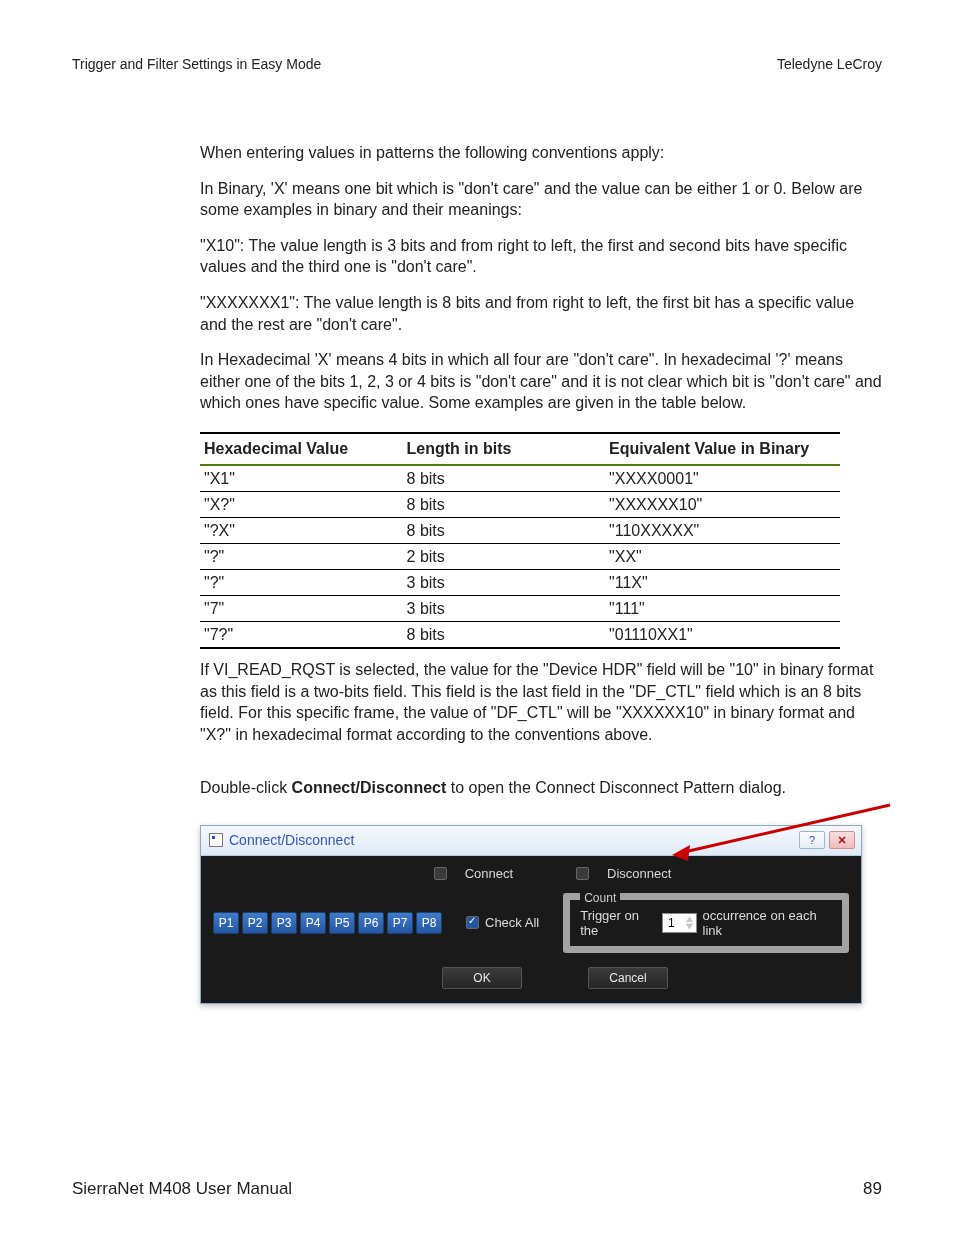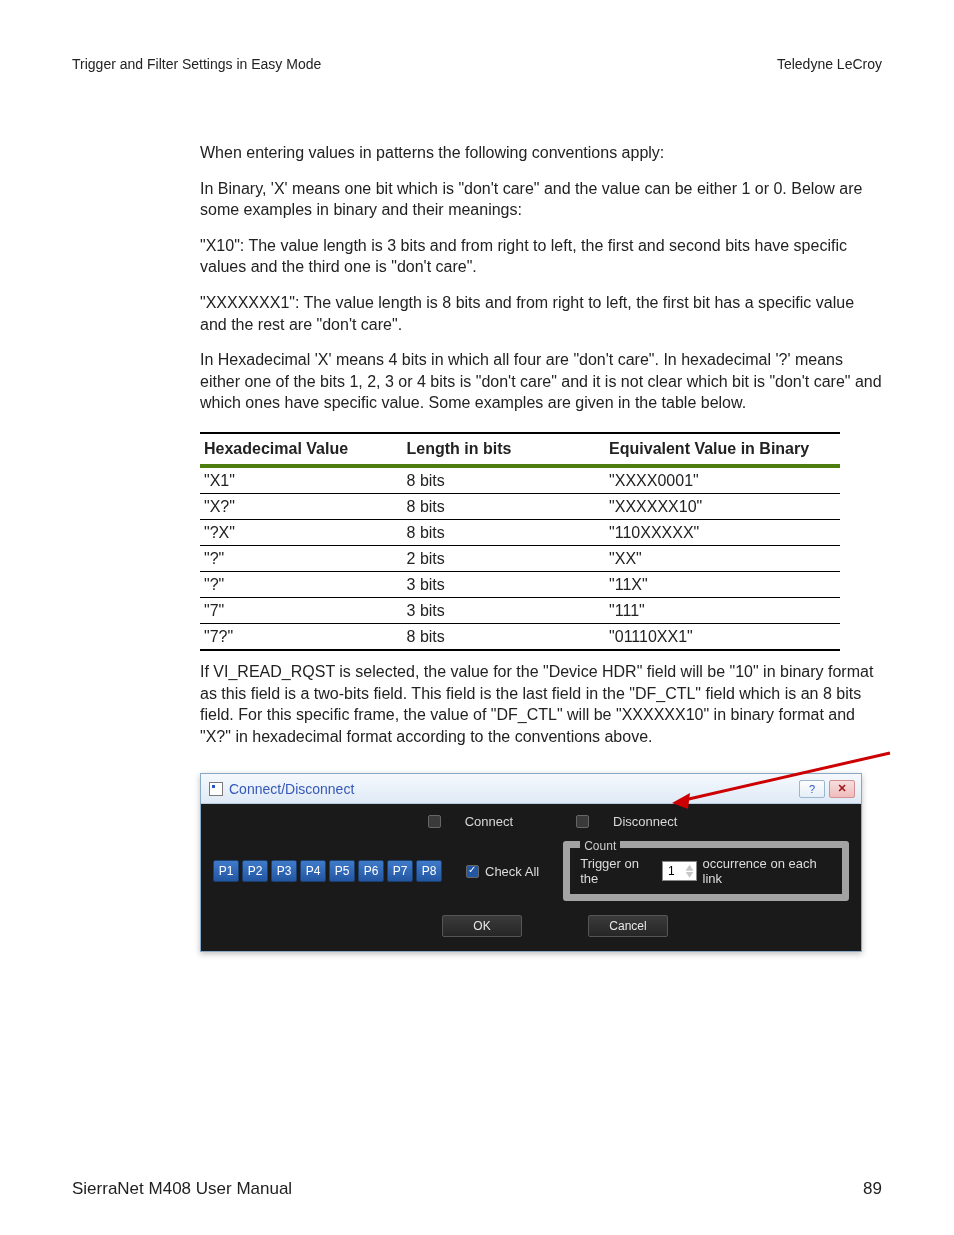--- a/index.html
+++ b/index.html
@@ -3,41 +3,41 @@
 <meta charset="utf-8">
 <style>
   * { box-sizing: border-box; margin: 0; padding: 0; }
   html, body { width: 954px; background: #fff; font-family: "Segoe UI", "Helvetica Neue", Arial, sans-serif; color: #222; }
   .page { width: 954px; min-height: 1235px; padding: 56px 72px 40px 72px; position: relative; }
   .header-row { display: flex; justify-content: space-between; font-size: 14px; color: #222; margin-bottom: 70px; }
   .content { margin-left: 128px; margin-right: 0; }
   .content p { font-size: 16px; line-height: 1.35; margin-bottom: 14px; }
   .strong-inline { font-weight: 700; }
   table.hex { width: 640px; border-collapse: collapse; margin: 18px 0 10px 0; font-size: 16px; }
-  table.hex th { text-align: left; font-weight: 700; padding: 6px 10px 6px 4px; border-top: 2px solid #000; border-bottom: 4px solid #4d7c0f; }
+  table.hex th { text-align: left; font-weight: 700; padding: 6px 10px 6px 4px; border-top: 2px solid #000; border-bottom: 2px solid #4d7c0f; }
   table.hex td { padding: 4px 10px 3px 4px; border-bottom: 1px solid #000; }
   table.hex tr:last-child td { border-bottom: 2px solid #000; }
   table.hex th:nth-child(1), table.hex td:nth-child(1) { width: 200px; }
   table.hex th:nth-child(2), table.hex td:nth-child(2) { width: 200px; }
   table.hex th:nth-child(3), table.hex td:nth-child(3) { width: 232px; }
 
   
   .dialog-wrap { position: relative; width: 662px; height: 200px; margin-top: 26px; }
   .arrow-svg { position: absolute; top: -22px; left: 460px; width: 240px; height: 58px; pointer-events: none; }
   .dialog { width: 662px; border: 1px solid #8aa9c7; background: #d9e6f3; font-family: "Segoe UI", Tahoma, sans-serif; font-size: 12px; box-shadow: 0 2px 6px rgba(0,0,0,.25); }
   .titlebar { display: flex; align-items: center; justify-content: space-between; height: 30px; padding: 0 6px 0 8px; background: linear-gradient(#f5f9fd,#dfeaf6); border-bottom: 1px solid #b8cde2; }
   .titlebar .left { display: flex; align-items: center; gap: 6px; color: #3558b8; font-size: 14px; }
   .titlebar .left .win-icon { width: 14px; height: 14px; border: 1px solid #7a7a7a; background: #fff; position: relative; }
   .titlebar .left .win-icon::after { content:""; position:absolute; left:2px; top:2px; width:3px; height:3px; background:#2a55c4; }
   .winbtns { display: flex; gap: 4px; }
   .winbtn { width: 26px; height: 18px; border: 1px solid #9db6cf; border-radius: 2px; background: linear-gradient(#fdfdfd,#e5eef7); display:flex; align-items:center; justify-content:center; font-size: 11px; color:#2a55c4; }
   .winbtn.close { background: linear-gradient(#f7dede,#f0bcbc); border-color:#d49090; color:#a11919; font-weight:700; }
   .dialog-body { background: #1a1a1a; color: #d8d8d8; padding: 10px 12px 14px 12px; }
   .toprow { display:flex; align-items:center; justify-content:center; gap: 20px; margin-bottom: 12px; }
-  .chk { display:flex; align-items:center; gap:24px; font-size:13px;padding-left:43px; }
+  .chk { display:flex; align-items:center; gap:18px; font-size:13px;padding-left:43px; }
   .chkbox { width:13px; height:13px; border:1px solid #666; background:#3a3a3a; border-radius:2px; }
   .midrow { display:flex; align-items:center; gap: 24px; margin-bottom: 14px; }
   .ports { display:flex; gap:3px; }
   .pbtn { width:26px; height:22px; border:1px solid #1b3f6e; border-radius:2px; background: linear-gradient(#3f7bc9,#2356a3); color:#fff; font-size:12px; display:flex; align-items:center; justify-content:center; }
   .chkall { display:flex; align-items:center; gap:6px; font-size:13px; color:#ddd; }
   .chkall .chkbox { background:#2356a3; position:relative; }
   .chkall .chkbox::after { content:"✓"; color:#fff; font-size:10px; position:absolute; left:1px; top:-2px; }
   .count-group { border:7px solid #a3a3a3; border-radius:3px; padding: 8px 10px 8px 10px; position:relative; flex:1; min-width: 260px; }
   .count-group .legend { position:absolute; top:-9px; left:10px; background:#1a1a1a; padding: 0 4px; color:#ccc; font-size:12px; }
   .count-inner { display:flex; align-items:center; gap:6px; font-size:13px; color:#ddd; }
@@ -107,20 +107,23 @@
           </tr>
         <tr>
             <td>"7?"</td>
             <td>8 bits</td>
             <td>"01110XX1"</td>
           </tr>
       </tbody>
     </table>
 
     <p>If VI_READ_RQST is selected, the value for the "Device HDR" field will be "10" in binary format as this field is a two-bits field. This field is the last field in the "DF_CTL" field which is an 8 bits field. For this specific frame, the value of "DF_CTL" will be "XXXXXX10" in binary format and "X?" in hexadecimal format according to the conventions above.</p>
+    <p style="margin-top:32px;">
+      <span>Double-click </span><span class="strong-inline">Connect/Disconnect</span><span> to open the Connect Disconnect Pattern dialog.</span>
+    </p>
 
     <div class="dialog-wrap">
       <svg class="arrow-svg" viewBox="0 0 240 58">
         <line x1="230" y1="2" x2="20" y2="50" stroke="#c00" stroke-width="3"></line>
         <polygon points="12,52 30,42 28,58" fill="#c00"></polygon>
       </svg>
       <div class="dialog">
         <div class="titlebar">
           <div class="left">
             <span class="win-icon"></span>

